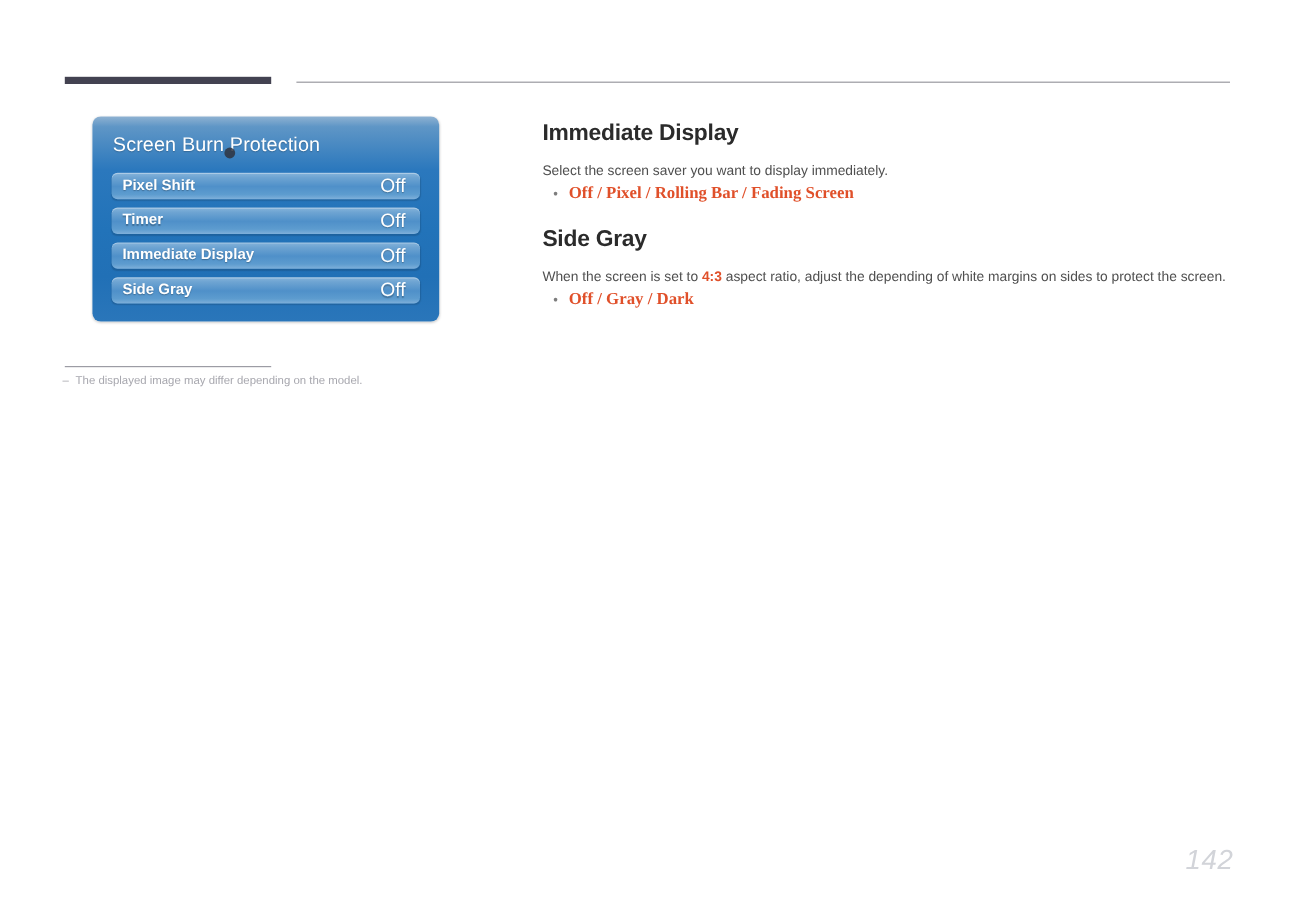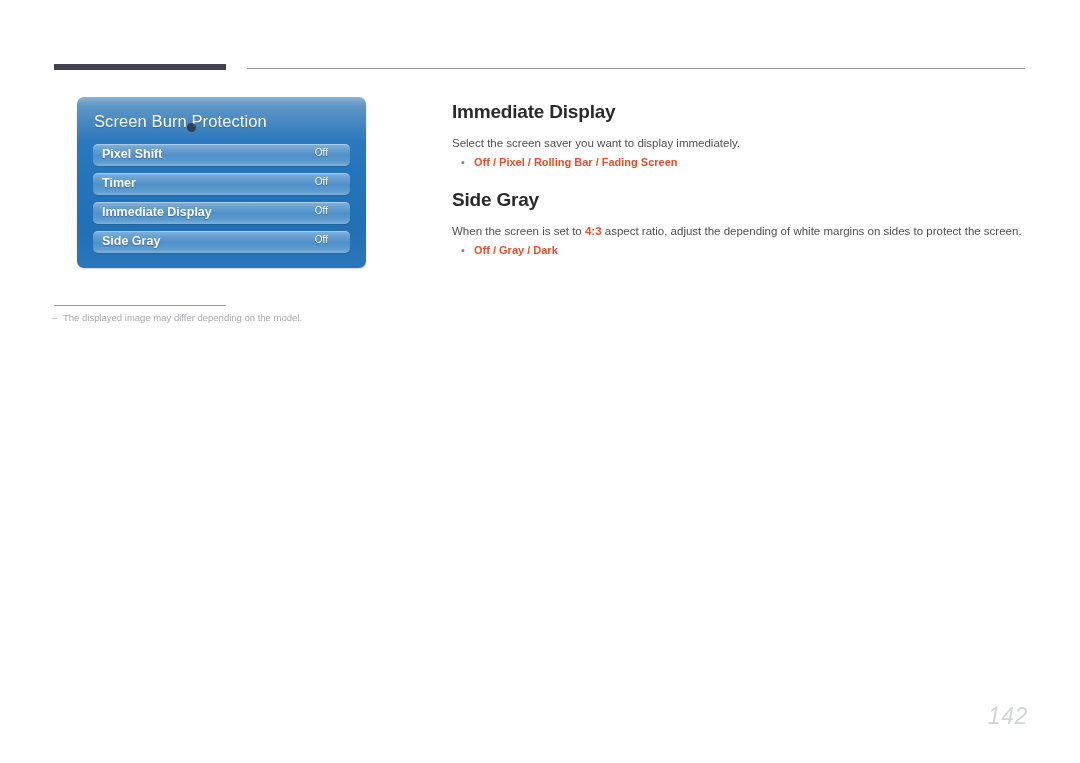--- a/index.html
+++ b/index.html
@@ -98,23 +98,23 @@
     left: 9px;
     top: 3px;
     font-size: 12.5px;
     color: #ffffff;
     text-shadow: 0 1px 1px rgba(0,0,0,0.28);
     white-space: nowrap;
     font-weight: bold;
   }
   .osd-row .value {
     position: absolute;
-    right: 22px;
+    right: 12px;
     top: 3px;
-    font-size: 10px;
+    font-size: 16px;
     color: #ffffff;
     text-shadow: 0 1px 1px rgba(0,0,0,0.28);
     white-space: nowrap;
     text-align: center;
   }
 
   
   .osd-cursor {
     position: absolute;
     left: 187px;
@@ -180,25 +180,26 @@
     width: 22px;
     flex: 0 0 22px;
     color: #7d7d7d;
     font-size: 11px;
     line-height: 16px;
     text-align: left;
     padding-left: 9px;
     box-sizing: border-box;
   }
   .bullet-text {
-    font-size: 11px;
+    font-size: 14px;
     font-weight: bold;
     color: #e0502a;
     line-height: 16px;
     white-space: nowrap;
+    font-family: Liberation Serif, serif;
   }
   .hl {
     color: #e0502a;
     font-weight: bold;
   }
 
   .sec-1-title { position: absolute; left: 0; top: 0; }
   .sec-1-desc  { position: absolute; left: 0; top: 35px; text-align: center; }
   .sec-1-bul   { position: absolute; left: 0; top: 54px; width: 575px; }
   .sec-2-title { position: absolute; left: 0; top: 88px; }

